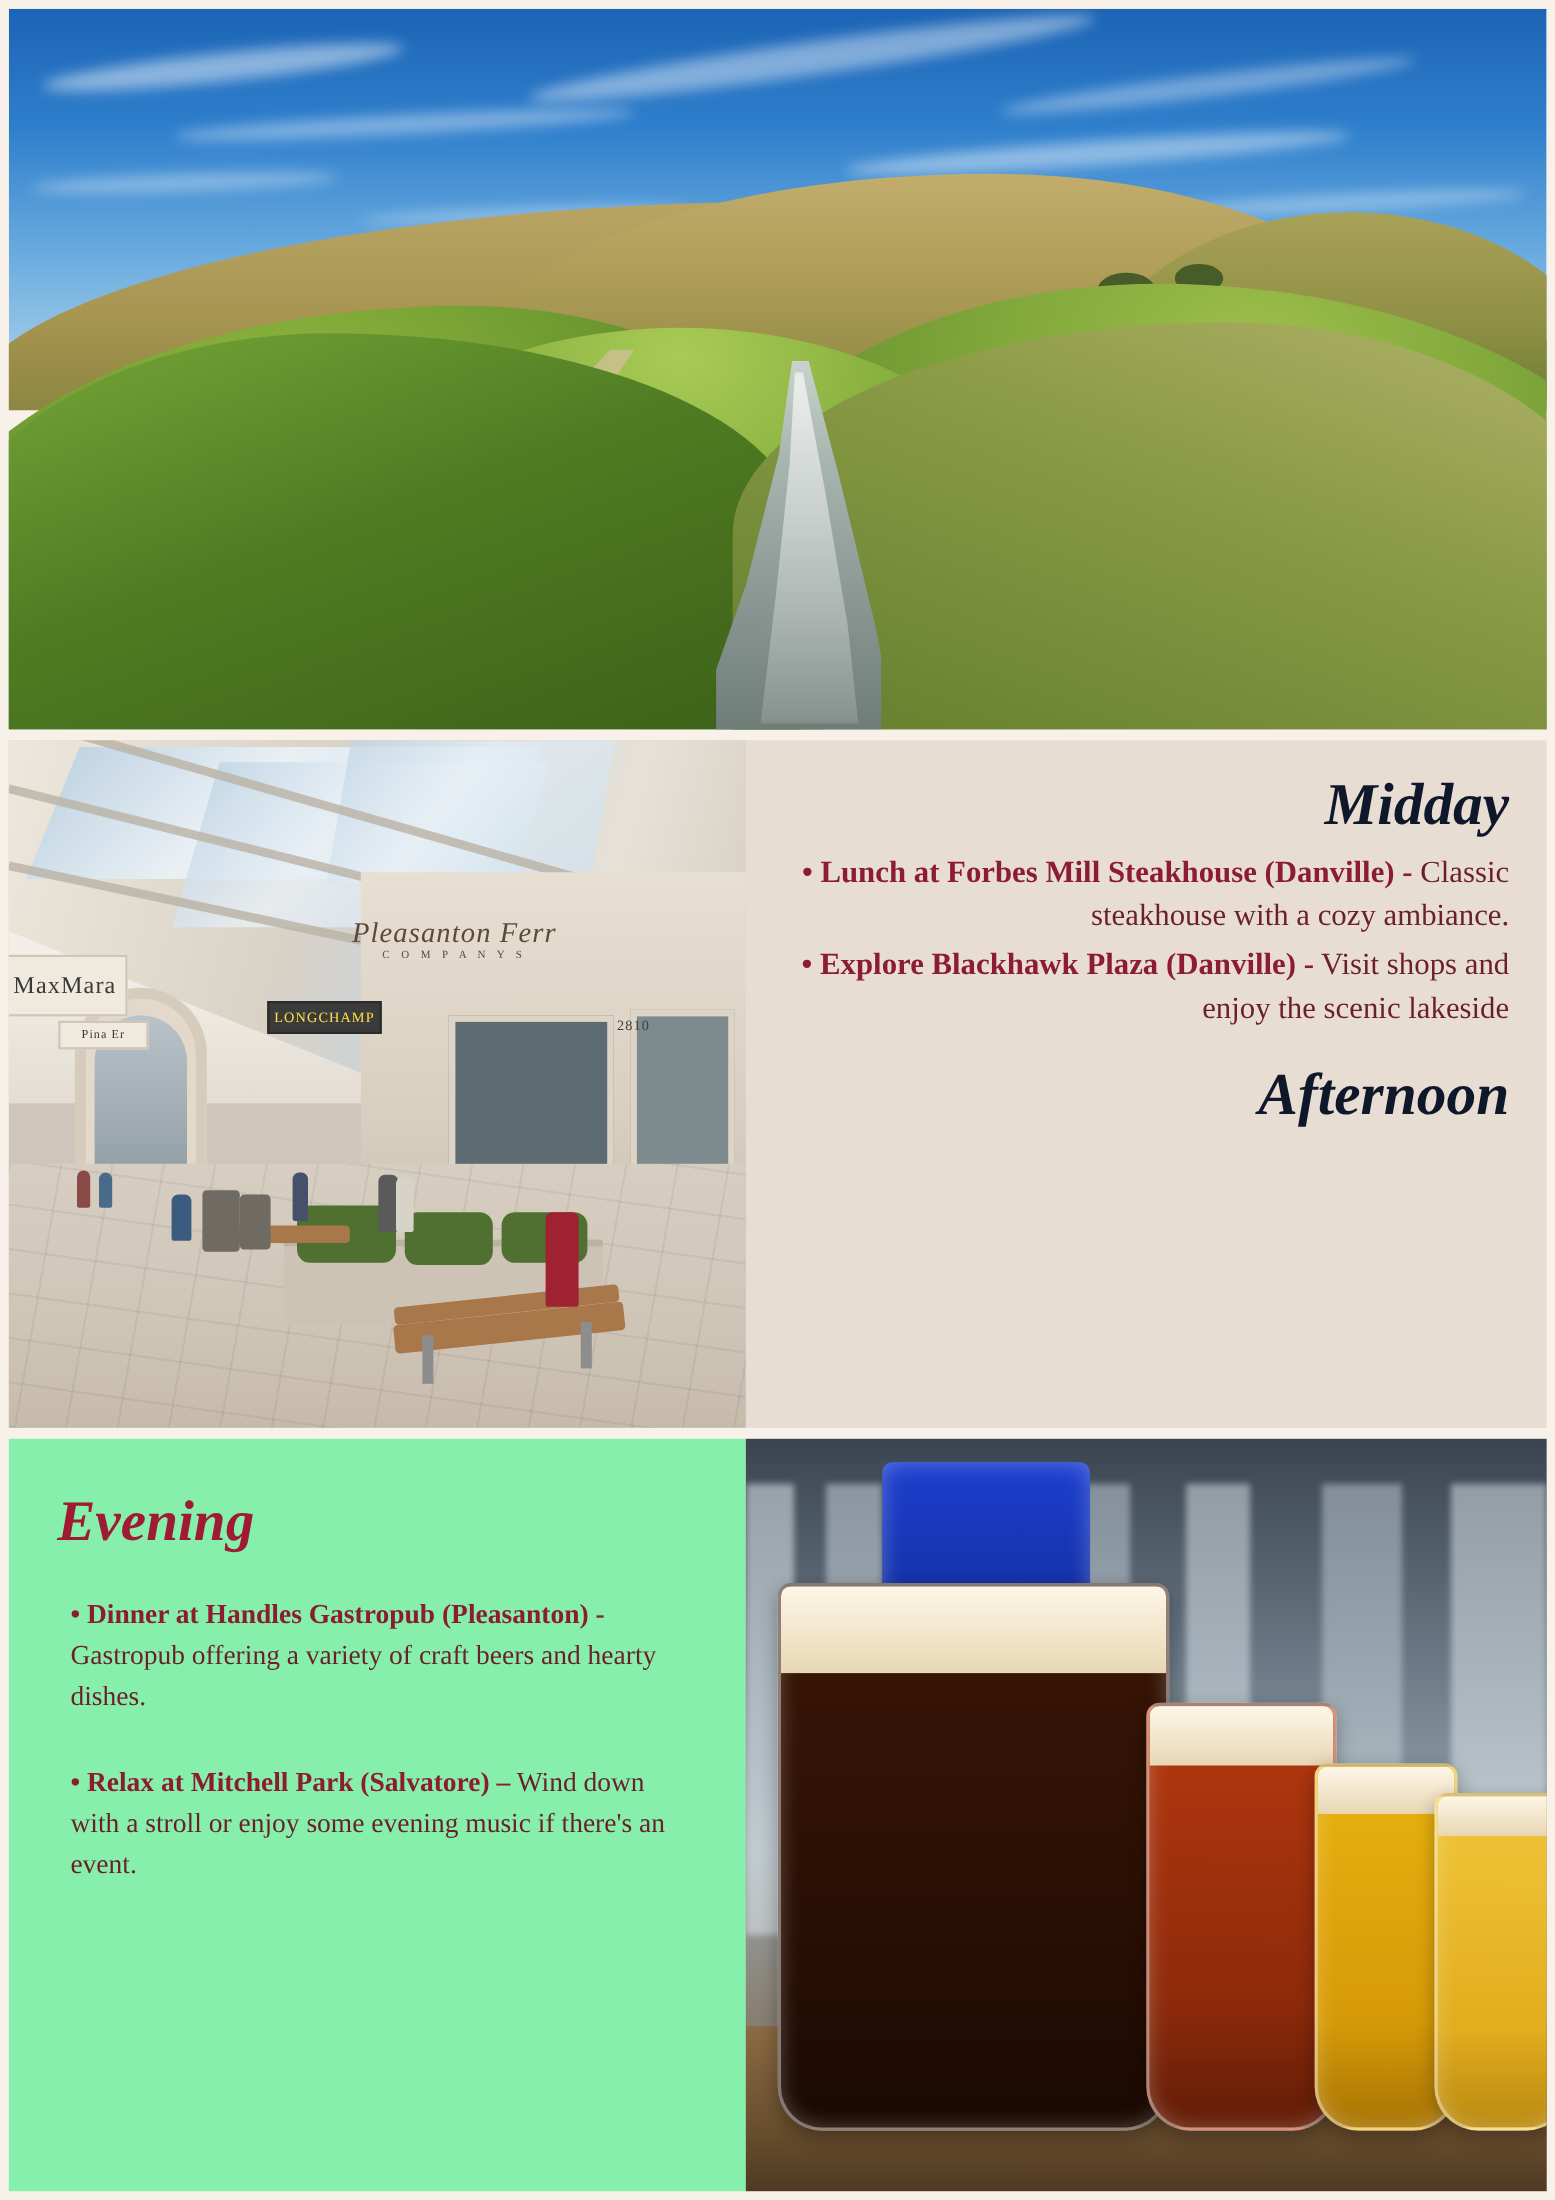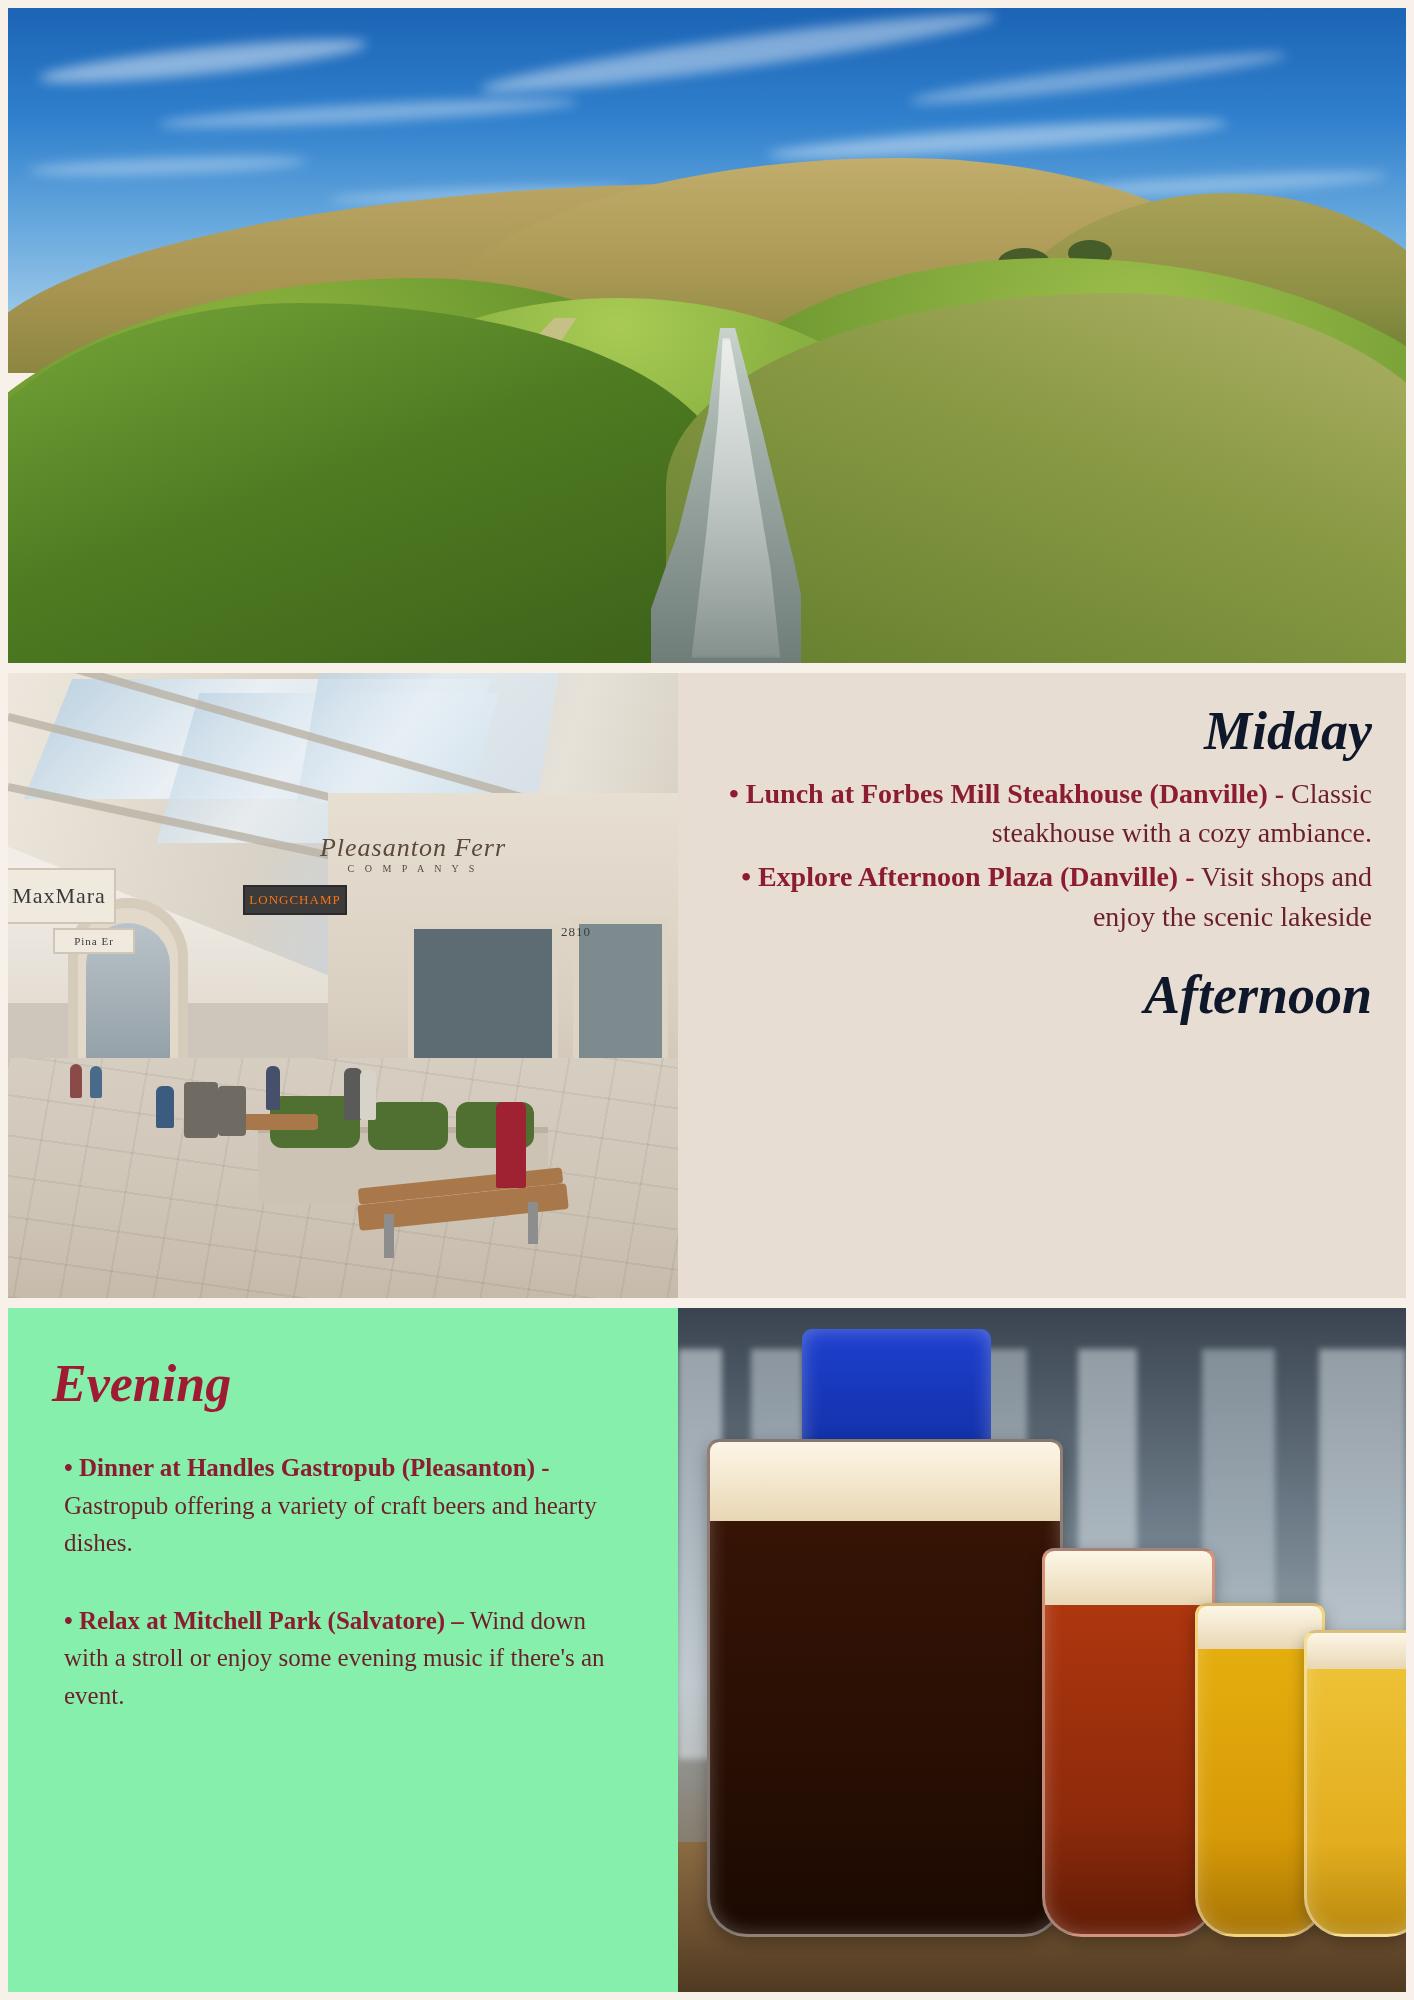--- a/index.html
+++ b/index.html
@@ -211,21 +211,21 @@
     background: #efe9de;
     color: #3a3a3a;
     font-family: "Liberation Serif", serif;
     display: flex;
     align-items: center;
     justify-content: center;
     border: 2px solid #cfc6b7;
     letter-spacing: 1px;
   }
   .sign-maxmara { left: -6px; top: 195px; width: 110px; height: 52px; font-size: 22px; }
-  .sign-longchamp { left: 235px; top: 212px; width: 100px; height: 26px; font-size: 13px; background:#3b3b3b; color:#f97316; border-color:#2b2b2b;}
+  .sign-longchamp { left: 235px; top: 237px; width: 100px; height: 26px; font-size: 13px; background:#3b3b3b; color:#fde047; border-color:#2b2b2b;}
   .sign-ferragamo { right: 150px; top: 150px; width: 230px; height: 60px; background: transparent; border: none; color: #5b4a3a; font-style: italic; font-size: 26px; flex-direction: column;}
   .sign-ferragamo small { font-style: normal; font-size: 10px; letter-spacing: 4px; }
   .sign-small { left: 45px; top: 255px; width: 78px; height: 22px; font-size: 11px;}
   .sign-2810 { right: 78px; top: 248px; width: 48px; height: 22px; font-size: 13px; border:none; background:transparent; color:#3d3d3d;}
   .arch {
     position: absolute;
     left: 60px; top: 225px;
     width: 120px; height: 190px;
     background: #e2d9ca;
     border-radius: 60px 60px 0 0;
@@ -505,21 +505,21 @@
       <div class="person" style="left:82px;  bottom:200px; width:12px; height:32px; background:#4a6a8a;"></div>
     </div>
 
     <div class="text-mid">
       <h2 class="heading">Midday</h2>
       <ul class="bullets">
         <li>
           <b>• Lunch at Forbes Mill Steakhouse (Danville) -</b><span> Classic steakhouse with a cozy ambiance.</span>
         </li>
         <li>
-          <b>• Explore Afternoon Plaza (Danville) -</b><span> Visit shops and enjoy the scenic lakeside</span>
+          <b>• Explore Blackhawk Plaza (Danville) -</b><span> Visit shops and enjoy the scenic lakeside</span>
         </li>
       </ul>
 
       <h2 class="heading heading-af">Afternoon</h2>
     </div>
   </div>
 
   <div class="band-bottom">
     <div class="text-evening">
       <h2 class="heading-ev">Evening</h2>

